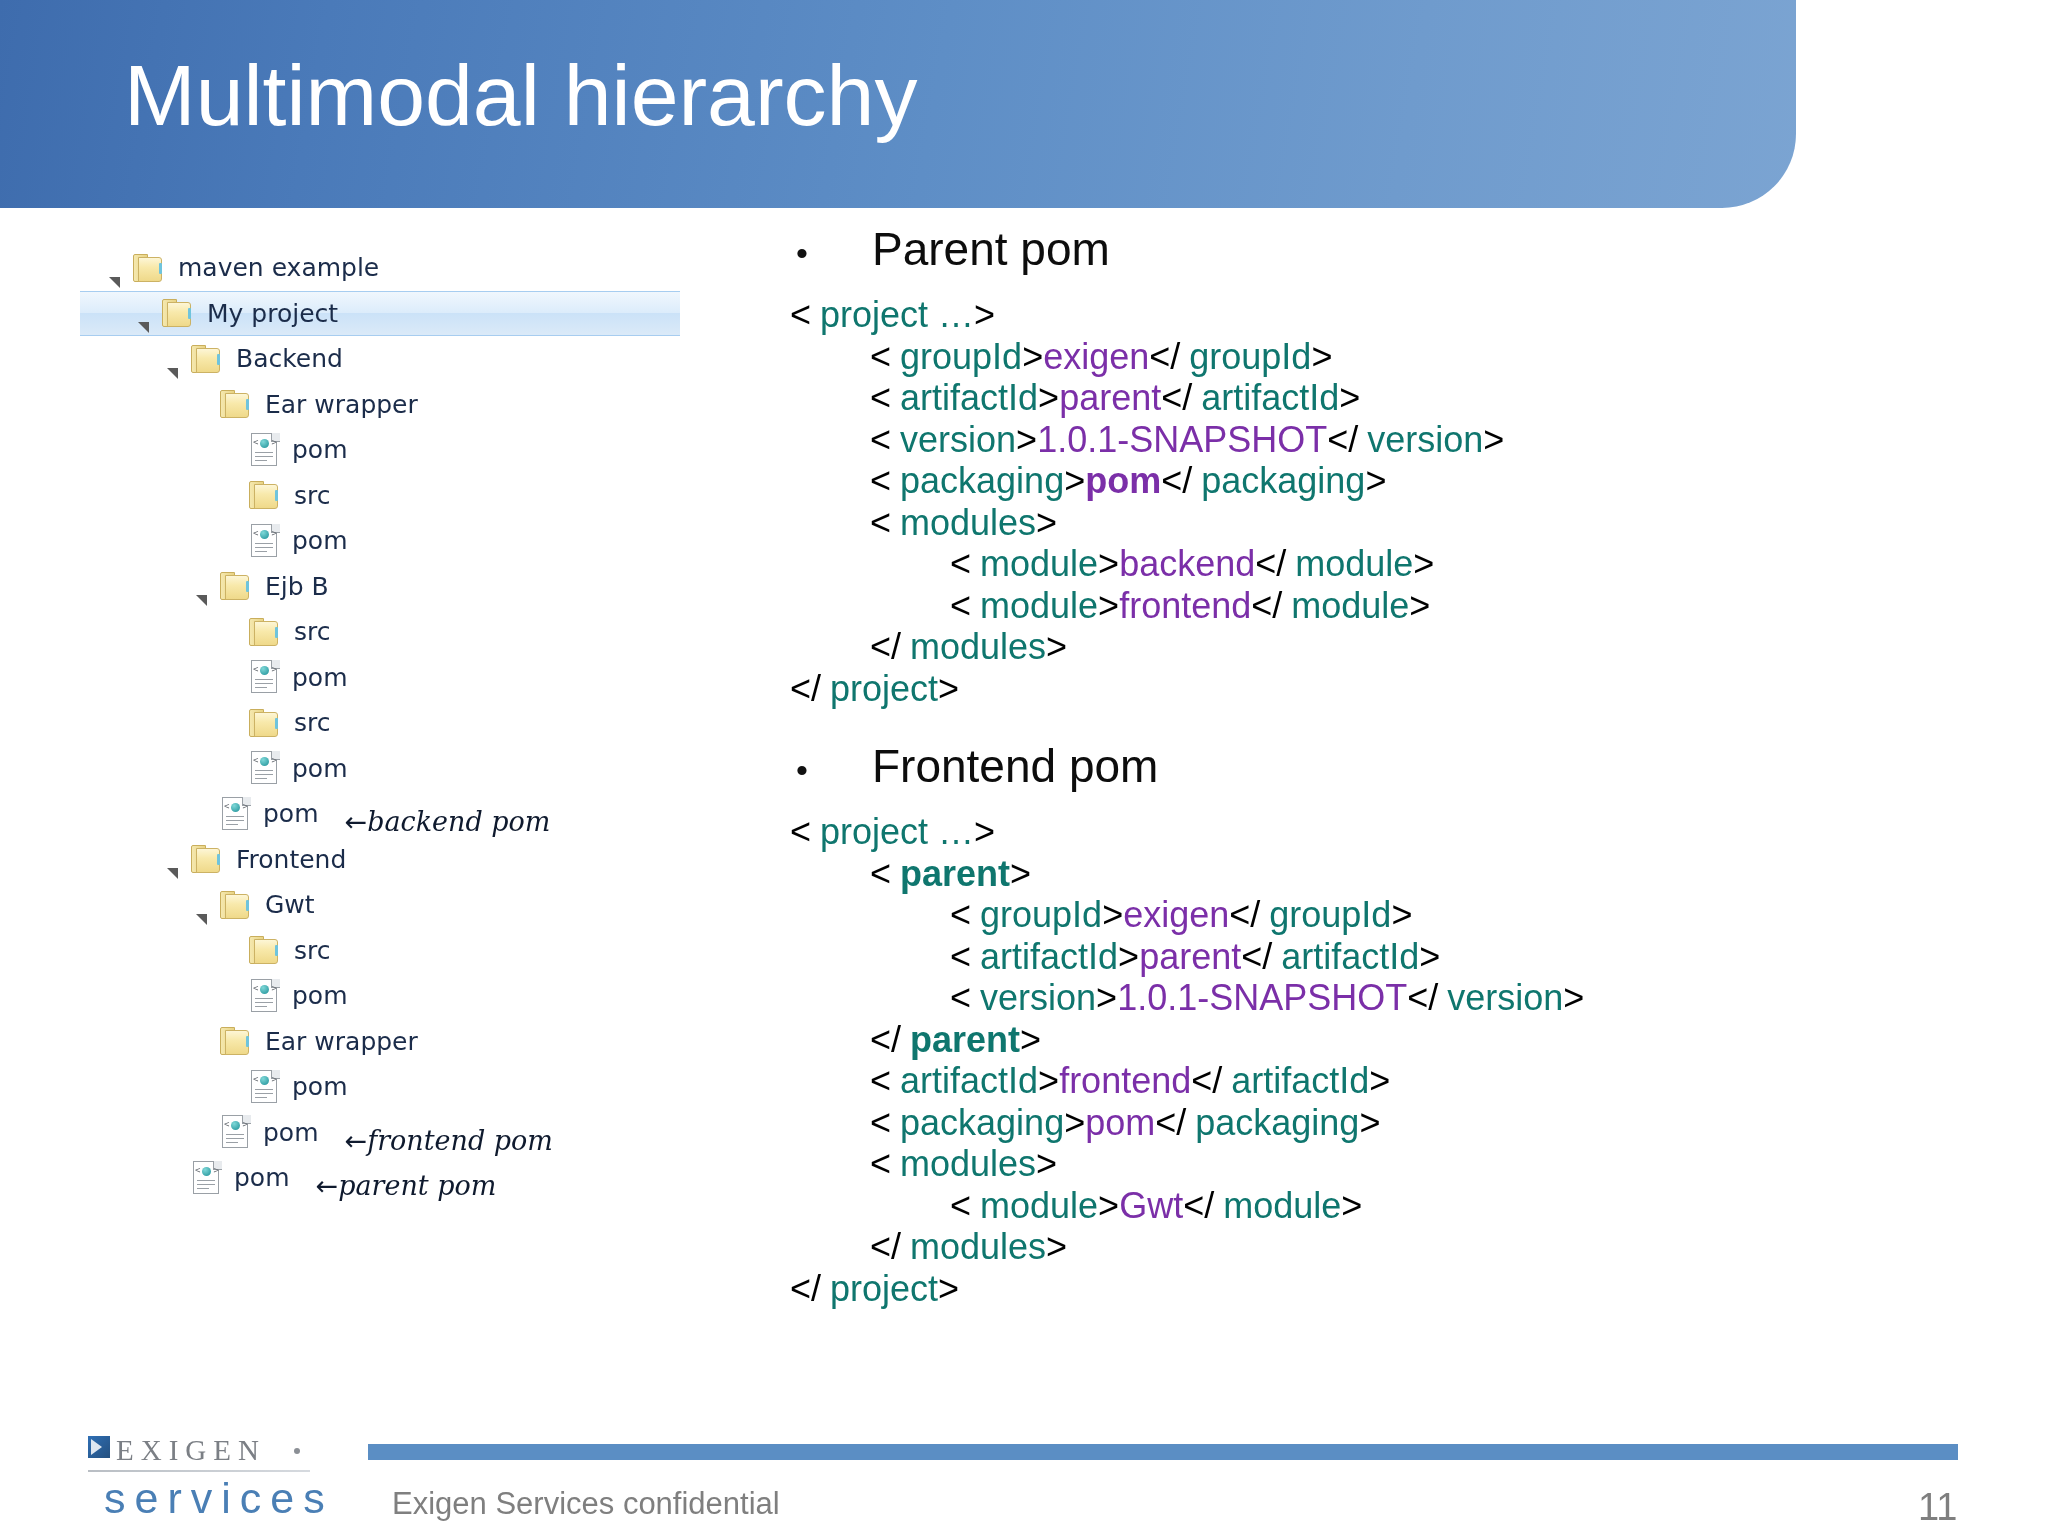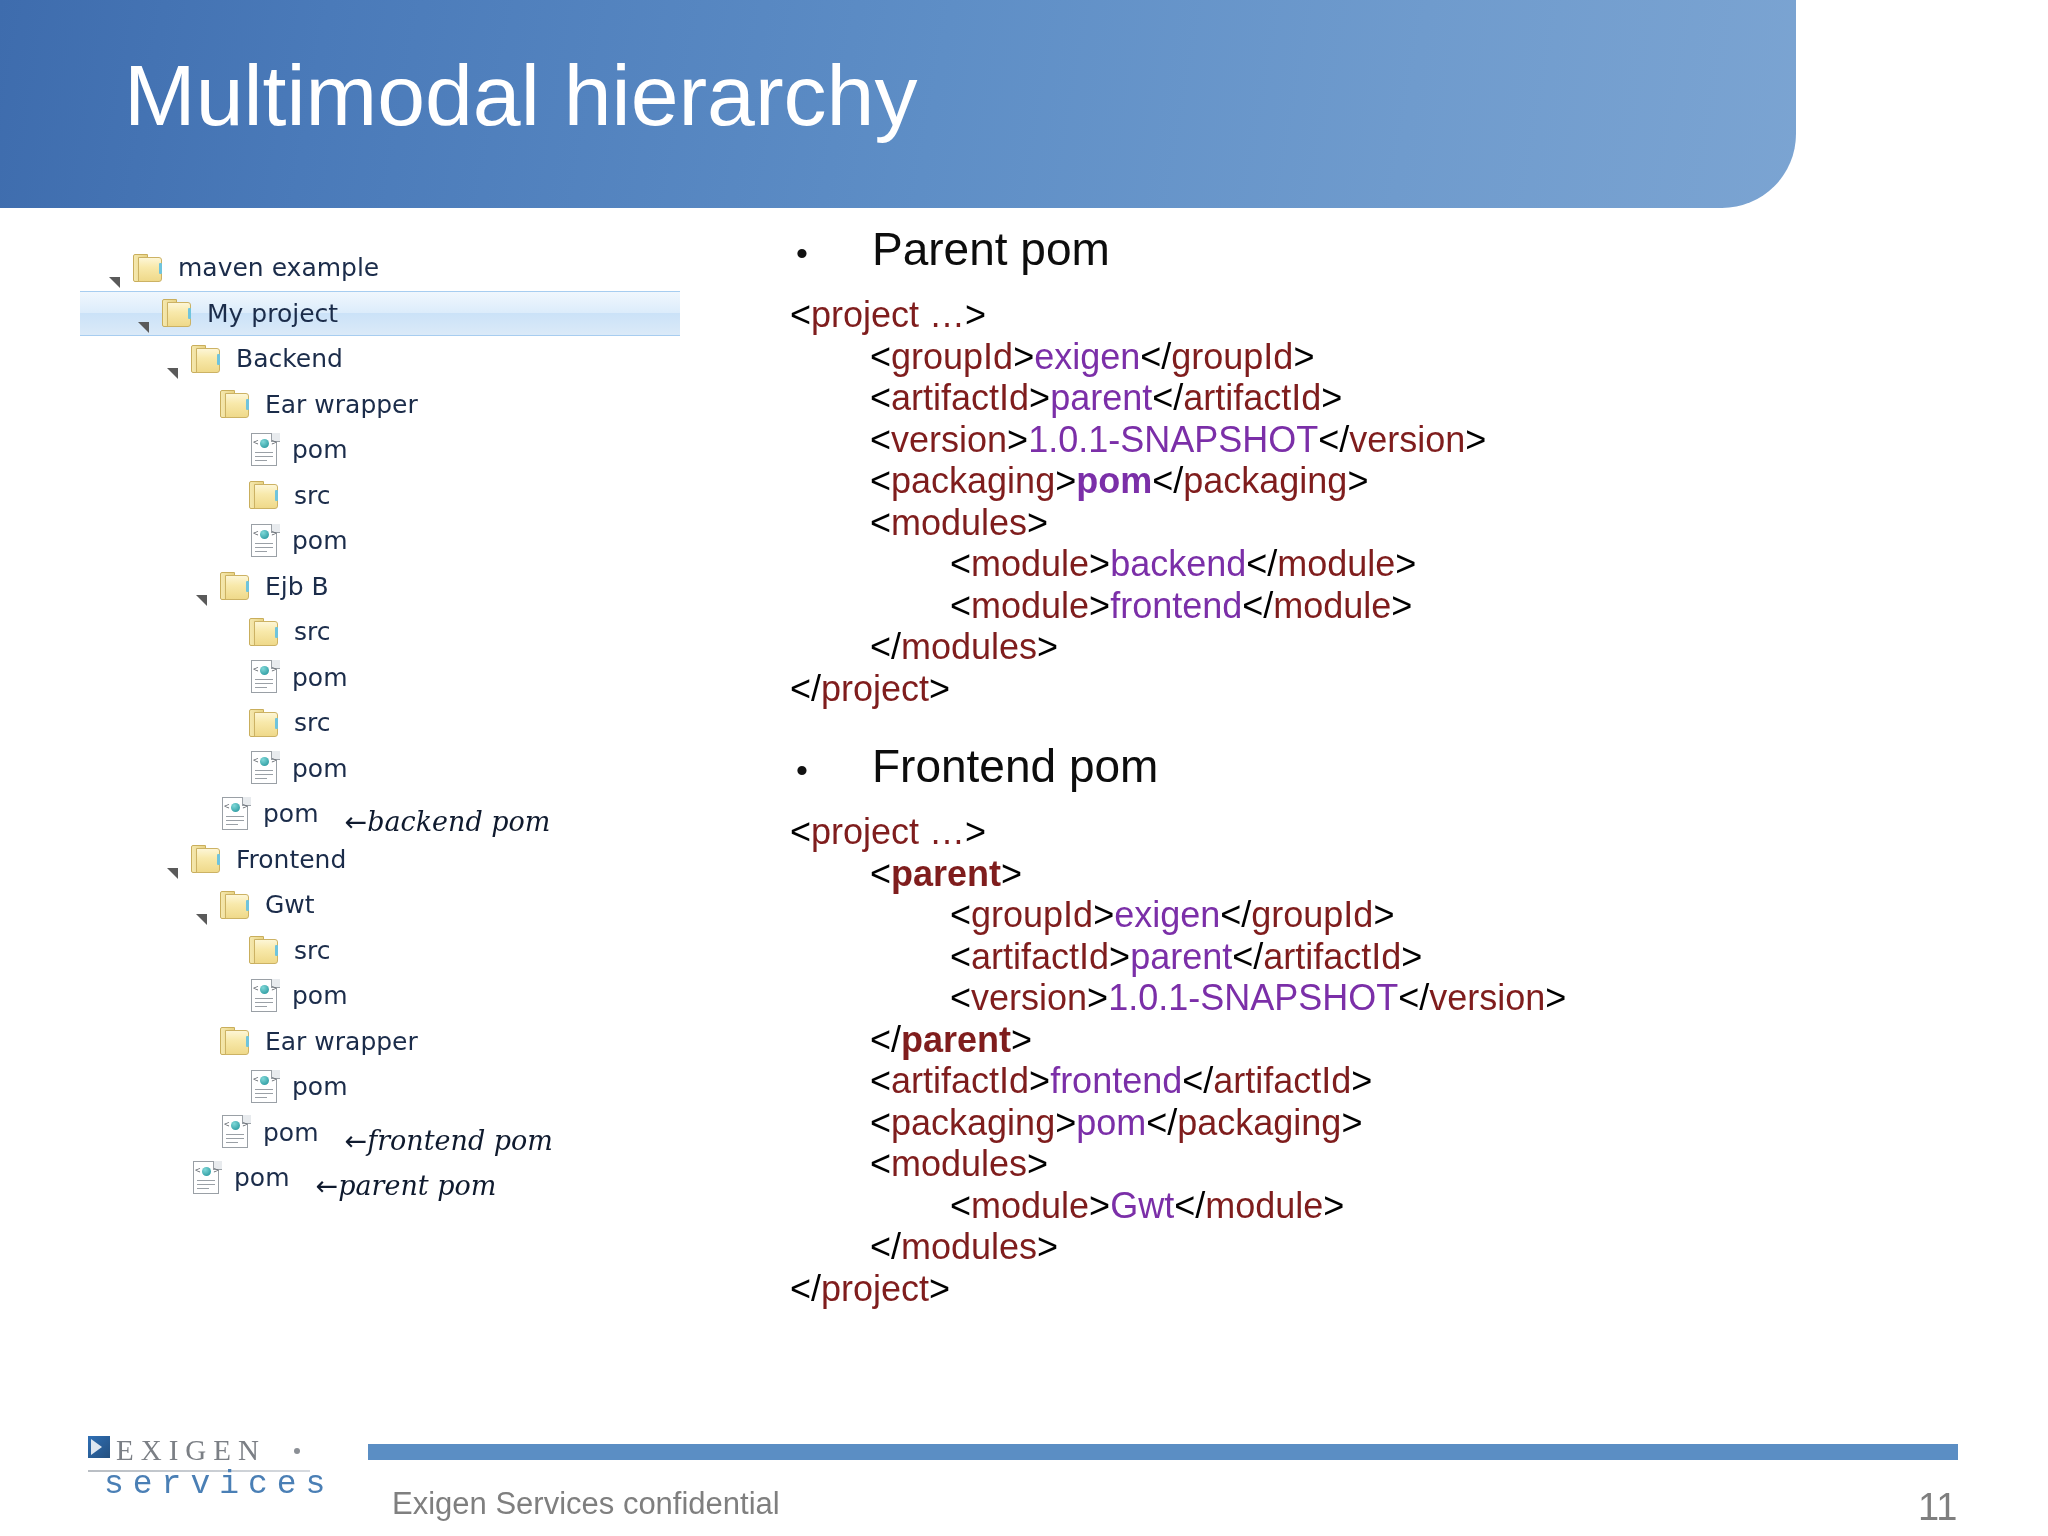--- a/index.html
+++ b/index.html
@@ -172,21 +172,21 @@
   }
   .bullet-text{
     font-size:46px;color:#0d0d0d;
   }
   .code{
     font-size:36px;
     line-height:41.5px;
     color:#000000;
     white-space:pre;
   }
-  .code .t{color:#7f1d1d;}
+  .code .t{color:#0f766e;margin-left:9px;}
   .code .v{color:#7b2fa8;}
   .code .b{font-weight:bold;}
   .code .p{color:#000;}
   .ind1{padding-left:80px;}
   .ind2{padding-left:160px;}
   .ind3{padding-left:0px;}
   .gap{height:30px;}
 
   
   .logo{
@@ -213,24 +213,24 @@
   }
   .logo .dot{
     position:absolute;left:206px;top:14px;
     width:6px;height:6px;border-radius:50%;background:#8b8f95;
   }
   .logo .rule{
     position:absolute;left:0px;top:36px;width:222px;height:2px;
     background:linear-gradient(to right,#b9bec4,#d6dadf);
   }
   .logo .services{
-    position:absolute;left:16px;top:32px;
-    font-size:33px;letter-spacing:9px;
+    position:absolute;left:16px;top:40px;
+    font-size:43px;letter-spacing:9px;
     color:#4a7fb5;font-weight:400;
-    font-family:Liberation Mono, monospace;
+    font-family:Liberation Sans, sans-serif;
   }
   .footer-bar{
     position:absolute;left:368px;top:1444px;
     width:1590px;height:16px;
     background:#5b8ec4;
   }
   .footer-text{
     position:absolute;left:392px;top:1486px;
     font-size:31px;color:#7f7f7f;
   }

